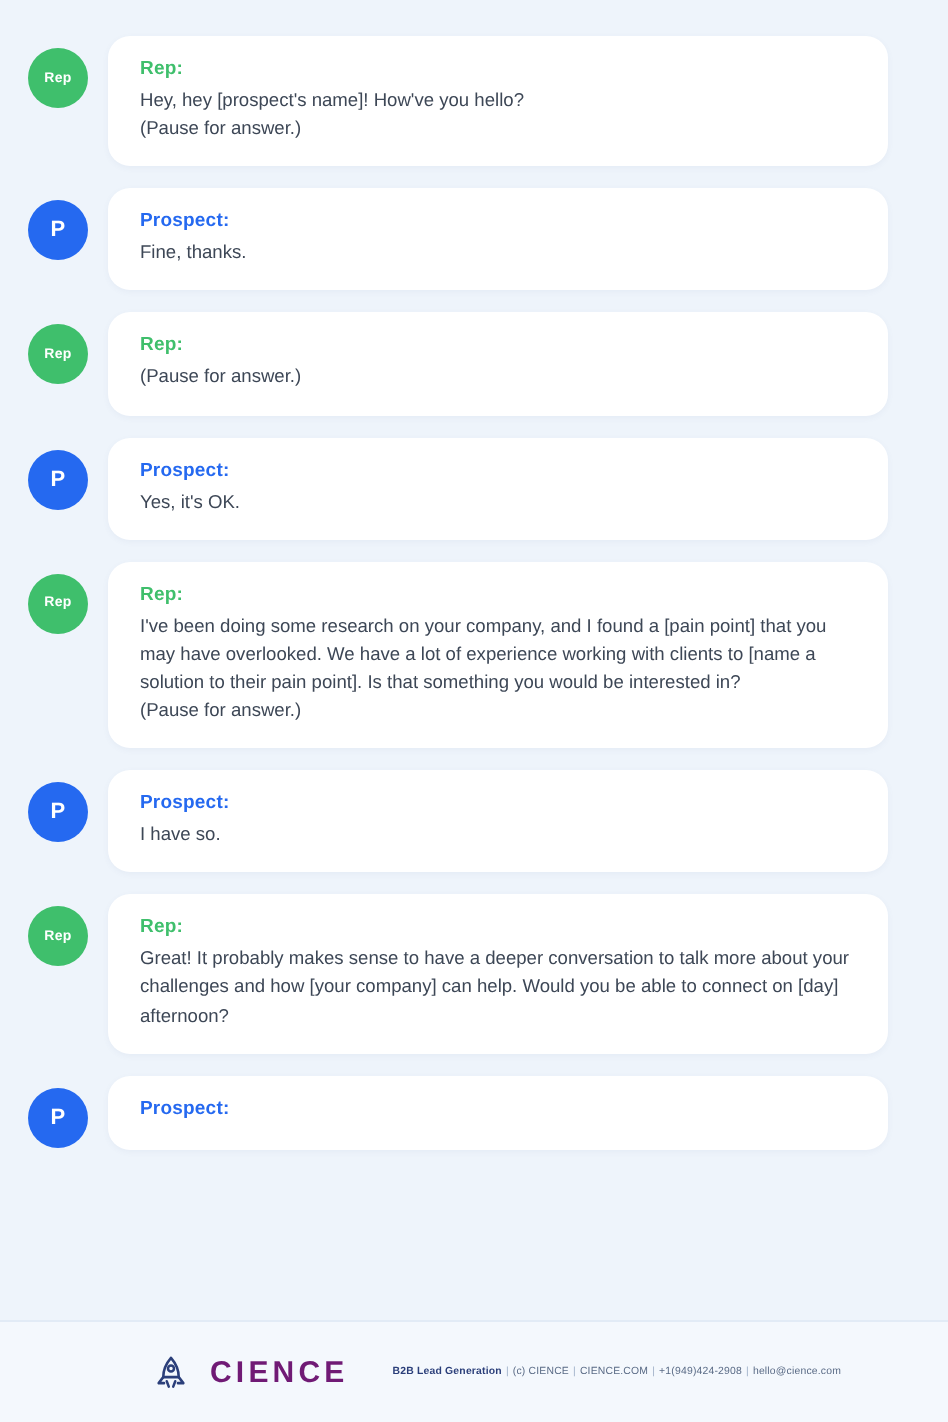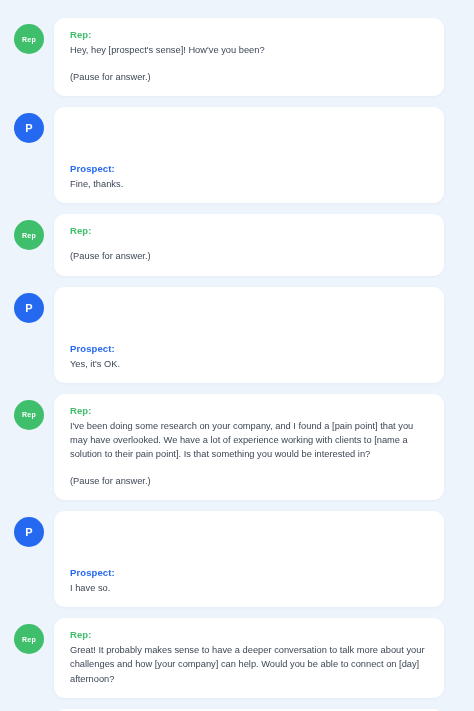--- a/index.html
+++ b/index.html
@@ -63,29 +63,28 @@
     box-shadow: 0 1px 3px rgba(80, 110, 160, 0.06);
     box-sizing: border-box;
   }
   .speaker {
     font-size: 9.5px;
     font-weight: 700;
     margin: 0 0 3px 0;
     letter-spacing: 0.1px;
   }
   .speaker.rep { color: #3fbf6c; }
-  .speaker.prospect { color: #2569f0; margin-top: 45px; }
+  .speaker.prospect { color: #2569f0; }
   .line {
     font-size: 9.3px;
     line-height: 1.52;
     color: #3d4756;
     margin: 0;
   }
   .line.pause {
-    margin-top: 13px;
     color: #3d4756;
   }
   .footer {
     flex: 0 0 auto;
     height: 50px;
     background: #f4f8fd;
     border-top: 1px solid #e2ebf6;
     display: flex;
     align-items: center;
     padding-left: 76px;
@@ -122,21 +121,21 @@
 </head>
 <body>
 
 <div class="page">
 
   <div class="conversation">
       <div class="msg-row">
         <div class="avatar rep">Rep</div>
         <div class="bubble">
           <div class="speaker rep">Rep:</div>
-          <p class="line">Hey, hey [prospect's sense]! How've you been?</p>
+          <p class="line">Hey, hey [prospect's name]! How've you hello?</p>
           <p class="line pause">(Pause for answer.)</p>
         </div>
       </div>
       <div class="msg-row">
         <div class="avatar prospect">P</div>
         <div class="bubble">
           <div class="speaker prospect">Prospect:</div>
           <p class="line">Fine, thanks.</p>
         </div>
       </div>

